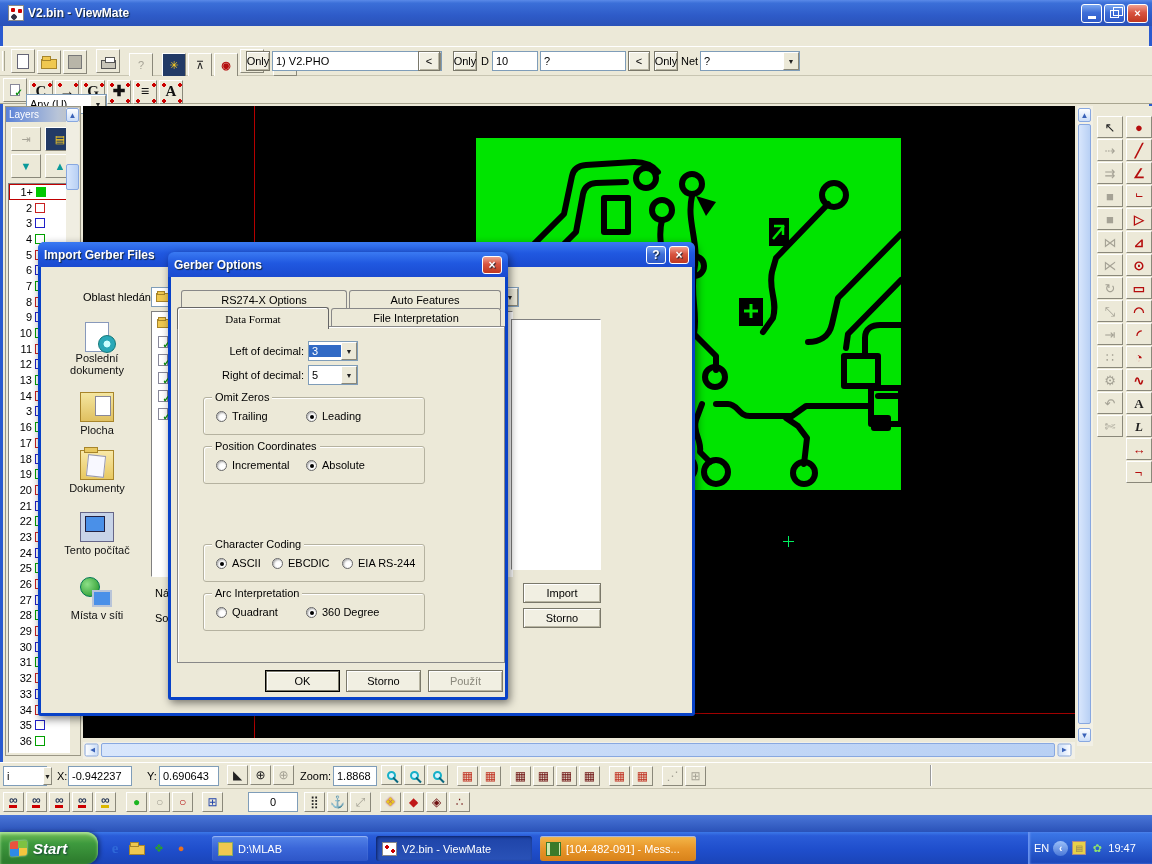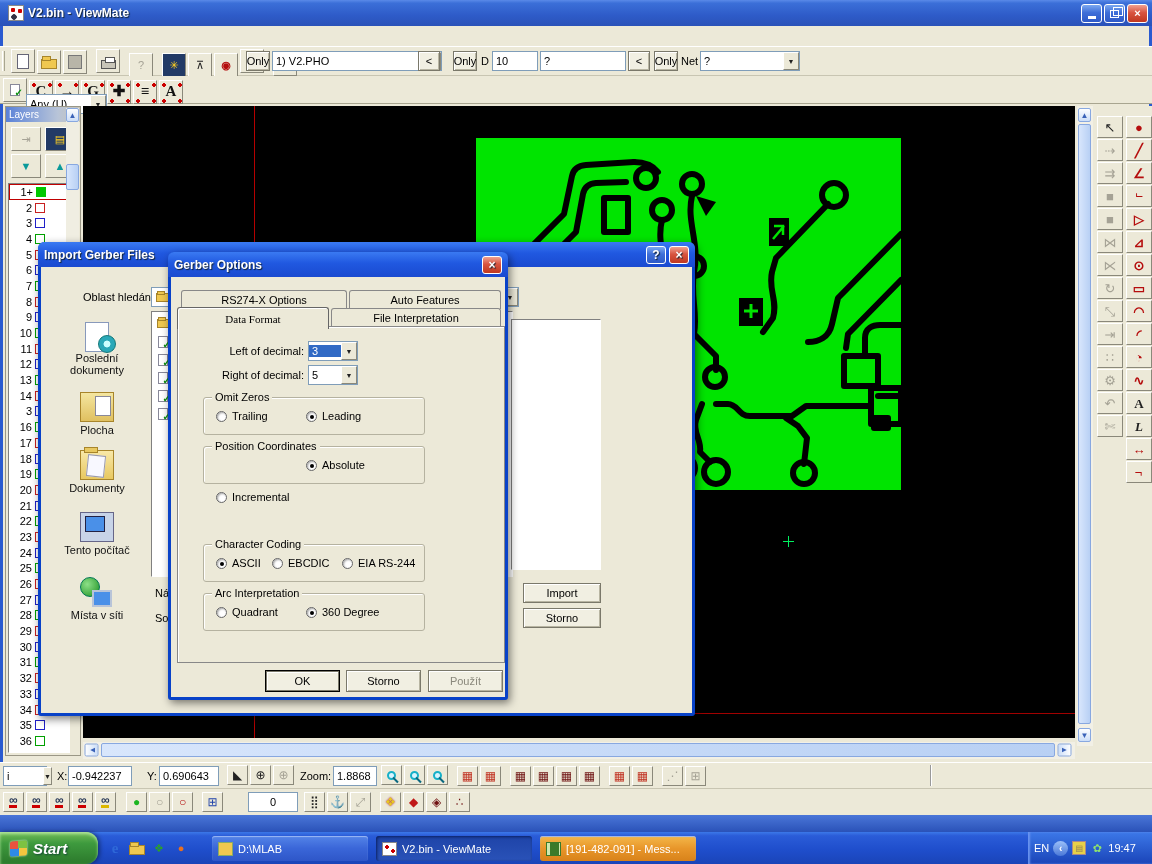--- a/index.html
+++ b/index.html
@@ -858,21 +858,21 @@
             <span>Trailing</span>
           </label>
         <label class="radio-row" style="left:102px; top:12px;">
             <span class="radio on"></span>
             <span>Leading</span>
           </label>
       </div>
 
       <div class="grp" style="left:25px; top:119px; width:222px; height:38px;">
         <span class="grp-label">Position Coordinates</span>
-        <label class="radio-row" style="left:12px; top:12px;margin-top:32px;">
+        <label class="radio-row" style="left:12px; top:12px;">
             <span class="radio"></span>
             <span>Incremental</span>
           </label>
         <label class="radio-row" style="left:102px; top:12px;">
             <span class="radio on"></span>
             <span>Absolute</span>
           </label>
       </div>
 
 
@@ -938,21 +938,21 @@
         <div class="task-btn " style="left: 212px; width: 156px;">
           <span class="task-ico ti-folder"></span>
           <span>D:\MLAB</span>
         </div>
         <div class="task-btn active" style="left: 376px; width: 156px;">
           <span class="task-ico ti-vm"></span>
           <span>V2.bin - ViewMate</span>
         </div>
         <div class="task-btn alert" style="left: 540px; width: 156px;">
           <span class="task-ico ti-msg"></span>
-          <span>[191-482-091] - Mess...</span>
+          <span>[104-482-091] - Mess...</span>
         </div>
       </div>
     <div id="tray">
       <span>EN</span>
       <span class="traybtn">‹</span>
       <span class="tray-ico tray-yel">▤</span>
       <span class="tray-ico tray-grn">✿</span>
       <span>19:47</span>
     </div>
   </div>

